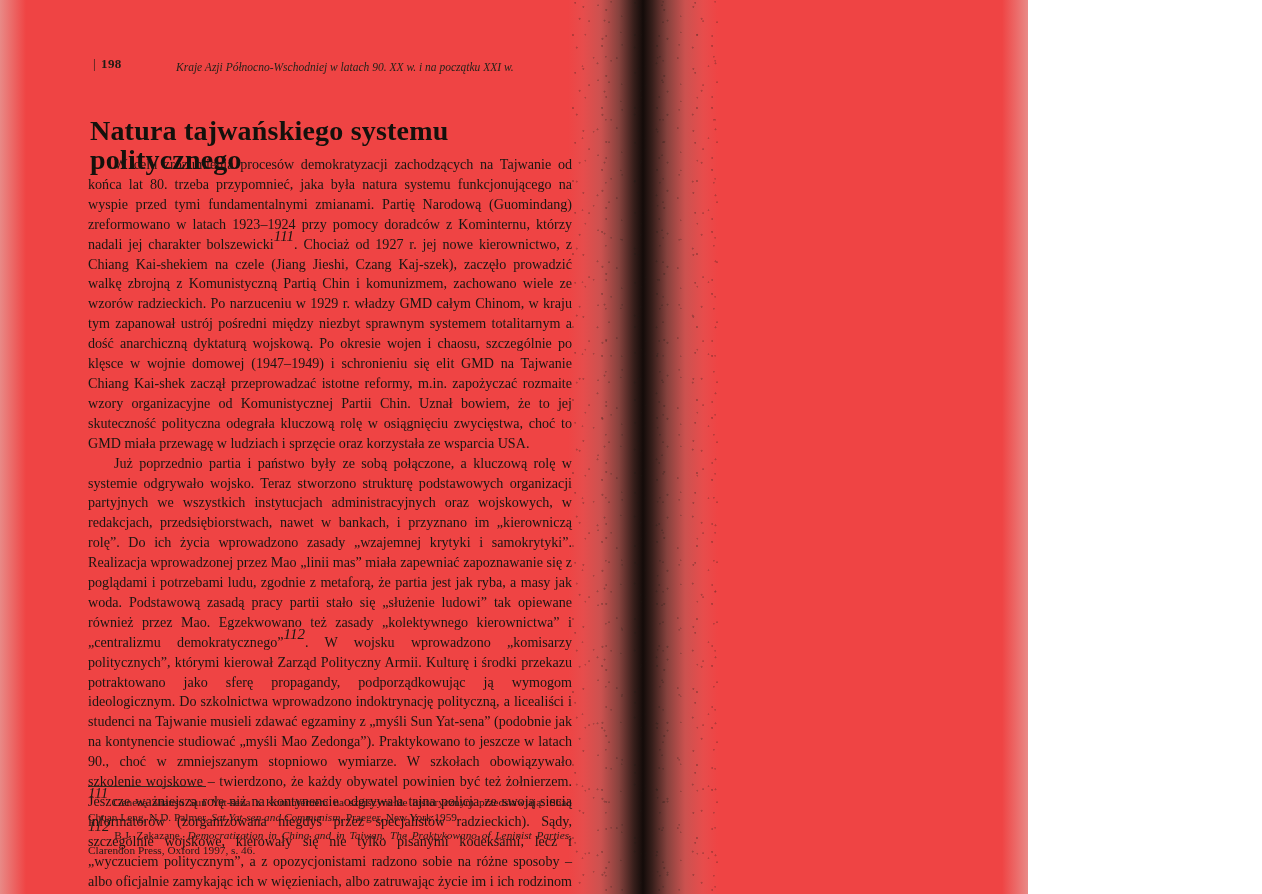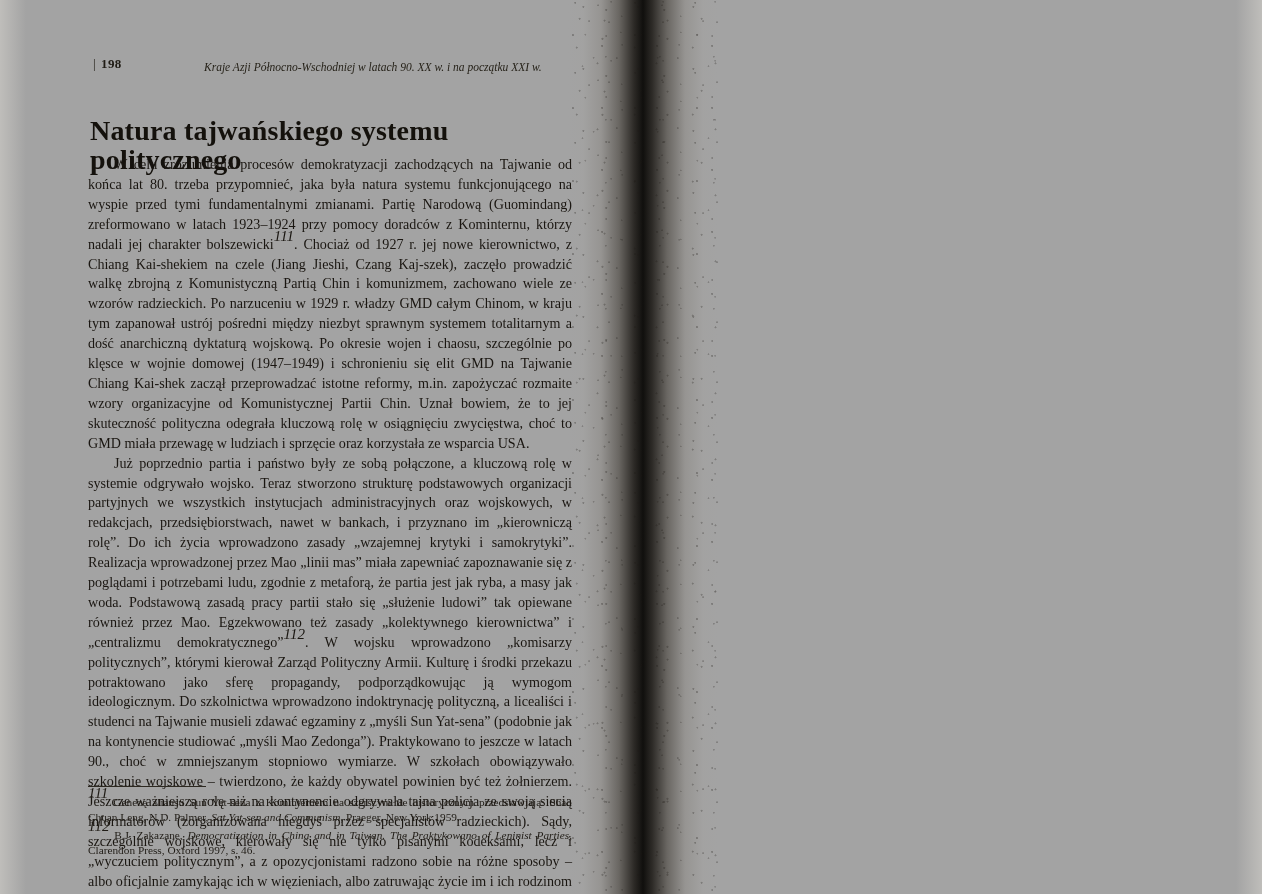--- a/index.html
+++ b/index.html
@@ -3,23 +3,23 @@
 <meta charset="utf-8">
 <title>Scanned book spread</title>
 <style>
   html, body {
     margin: 0;
     padding: 0;
     background: #ffffff;
   }
   #page {
     position: relative;
-    width: 1262px;
+    width: 1028px;
     height: 894px;
-    background: #a3a3a3;
+    background: #ef4444;
     overflow: hidden;
     font-family: "Liberation Serif", "DejaVu Serif", serif;
     color: #17140f;
   }
 
   
   .gutter {
     position: absolute;
     top: 0;
     left: 568px;
@@ -93,21 +93,21 @@
   .runhead {
     position: absolute;
     top: 58px;
     height: 18px;
     line-height: 18px;
     font-size: 11.5px;
     font-style: italic;
     white-space: nowrap;
     color: #262219;
   }
-  .runhead-left  { left: 204px; }
+  .runhead-left  { left: 176px; }
 
   .folio {
     position: absolute;
     top: 56px;
     font-size: 13px;
     font-weight: bold;
     letter-spacing: .4px;
     color: #201c15;
     white-space: nowrap;
   }

